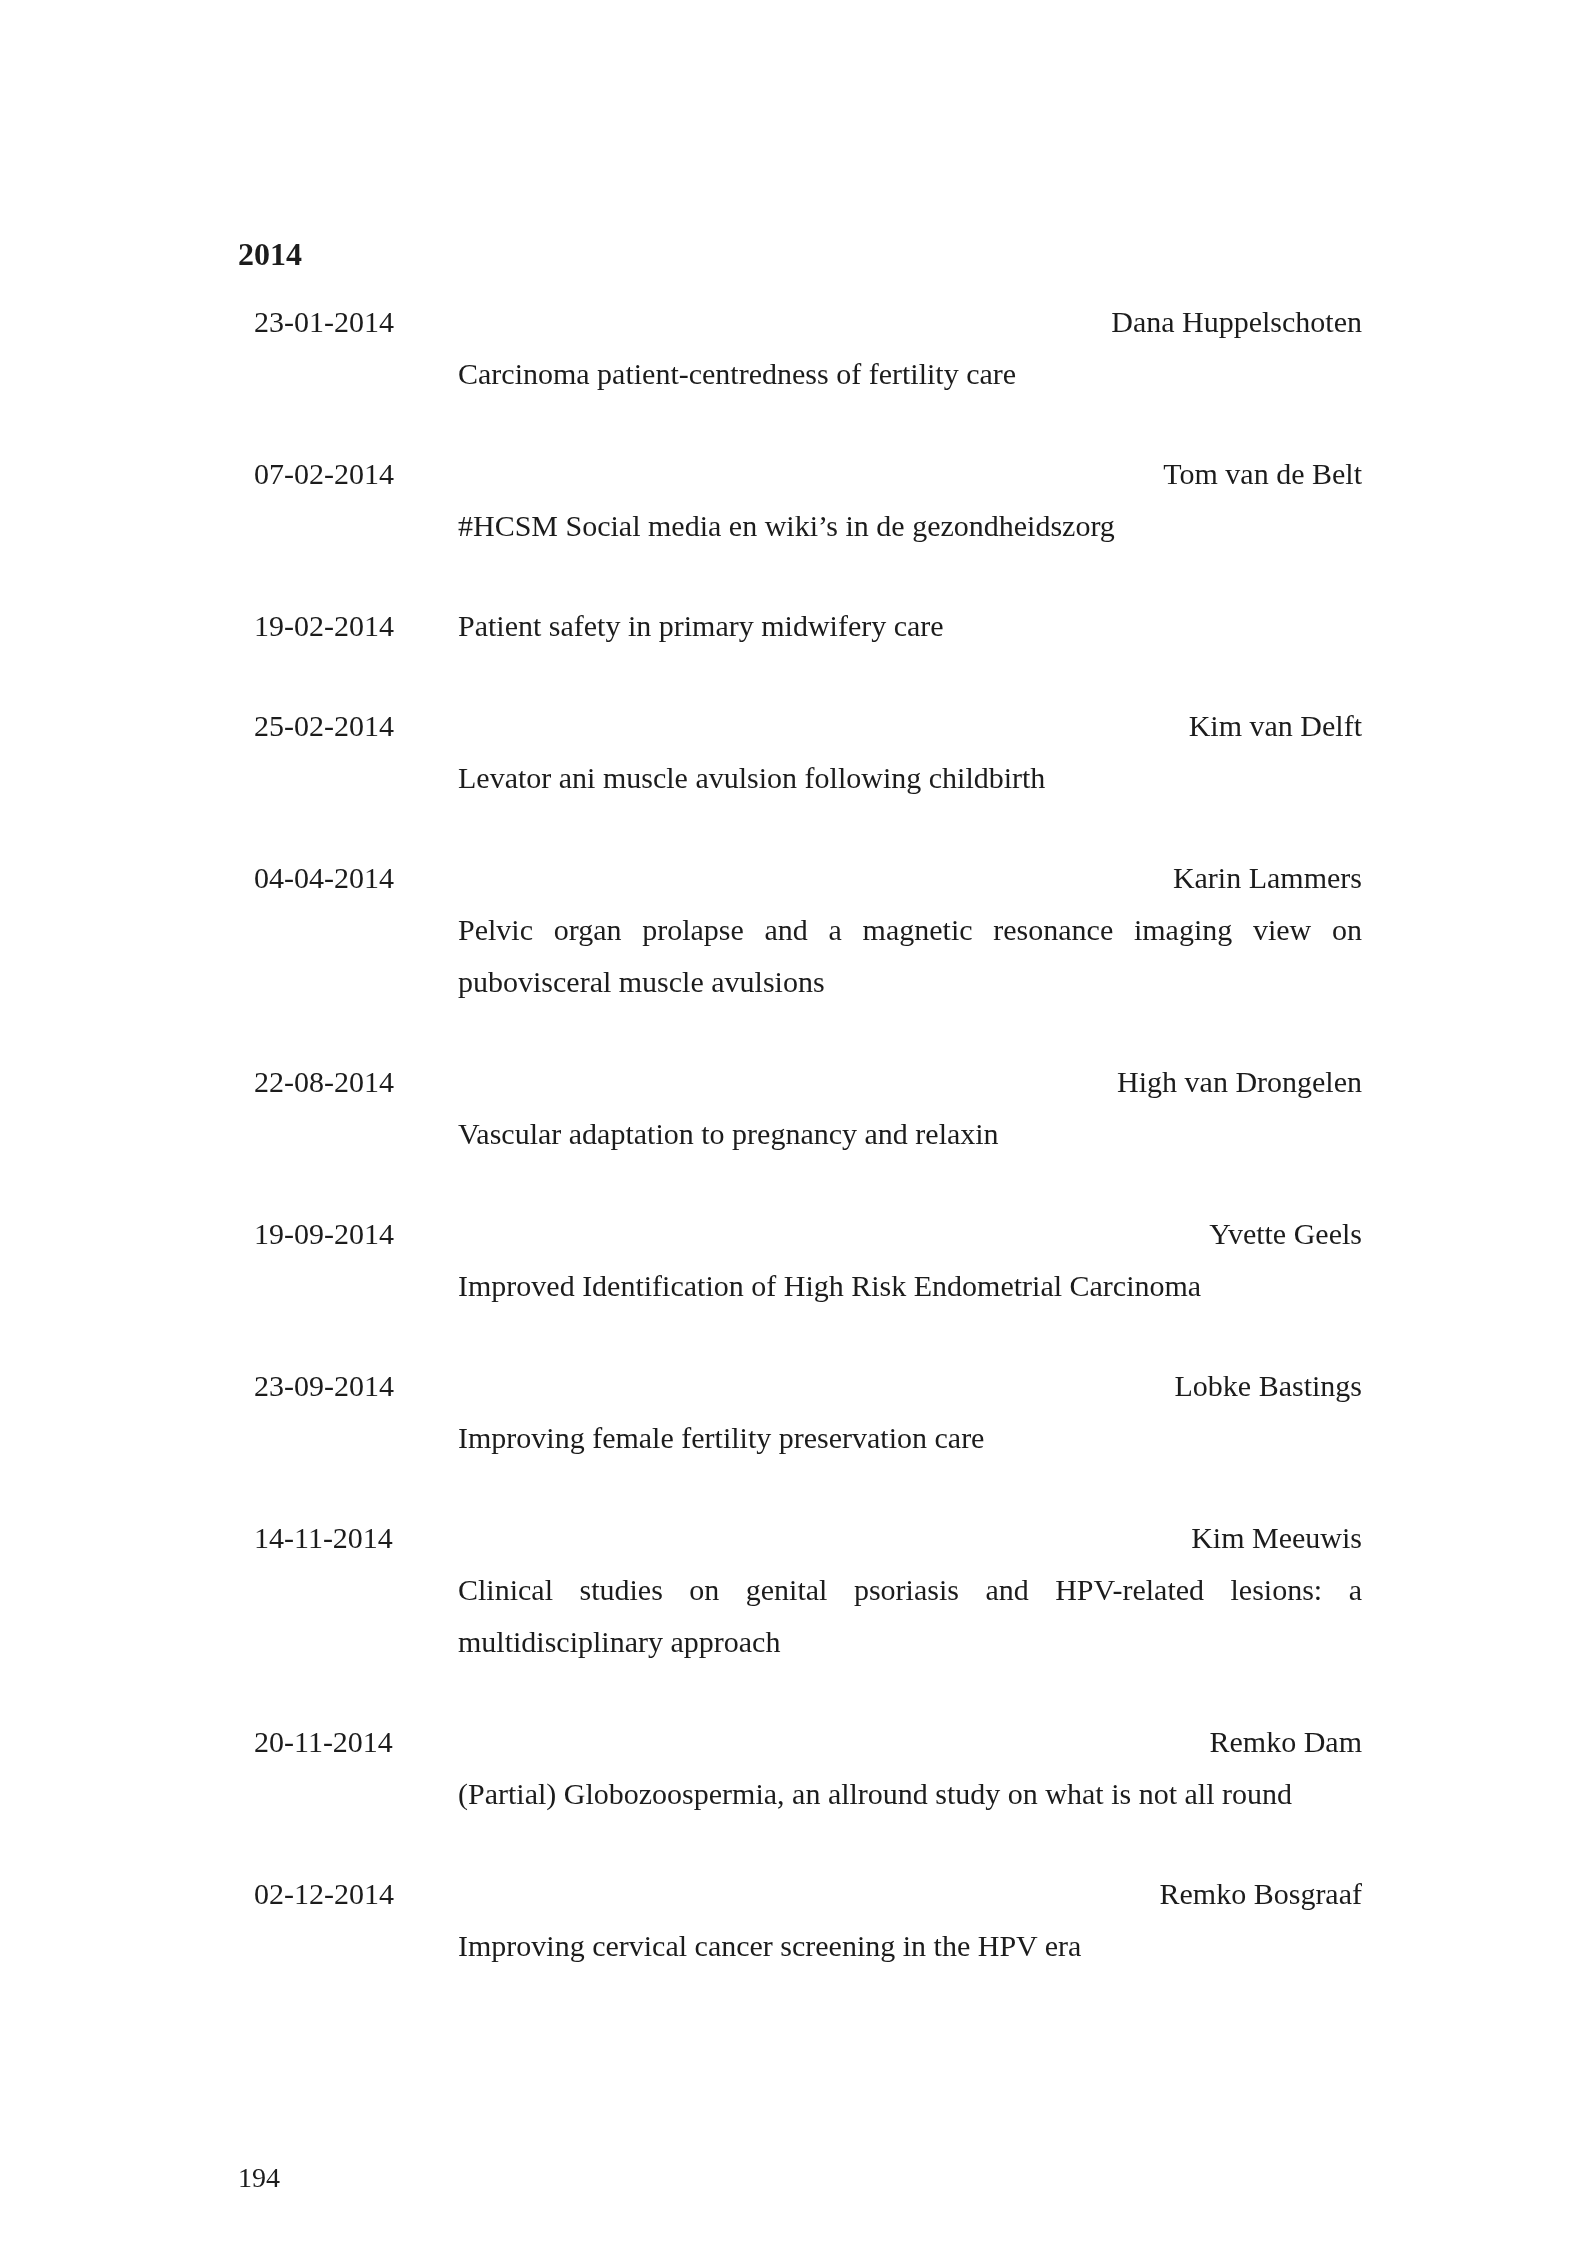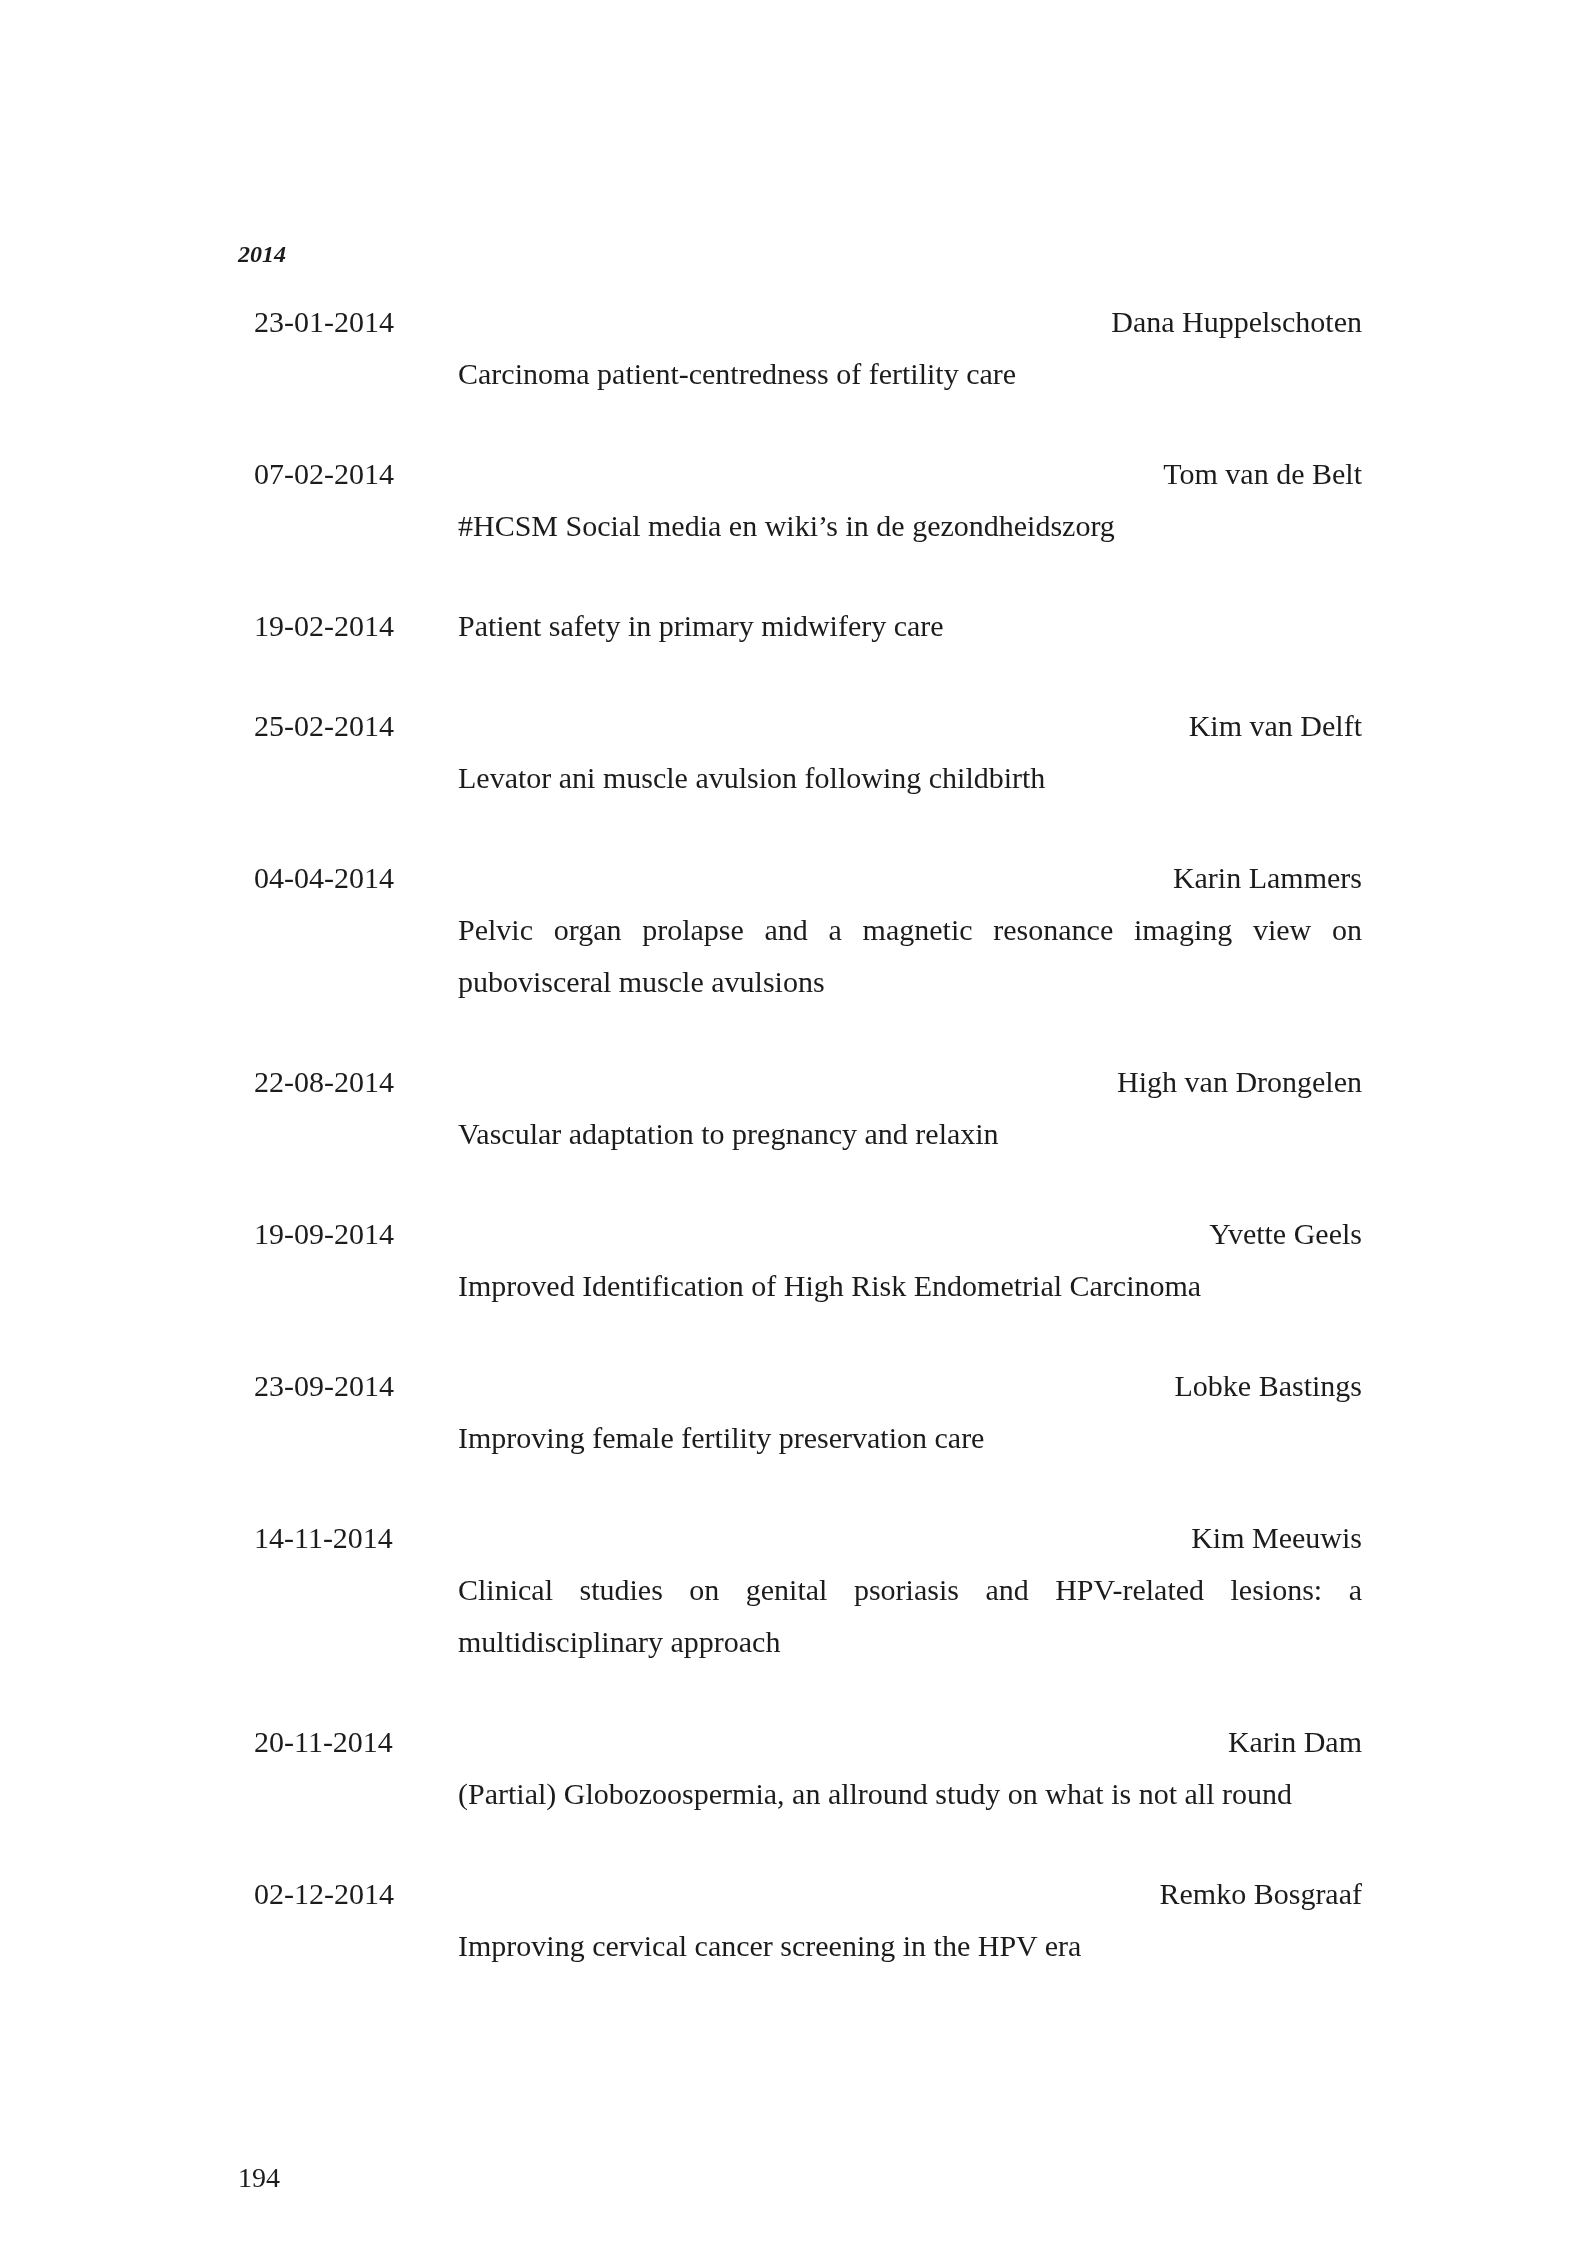--- a/index.html
+++ b/index.html
@@ -15,25 +15,24 @@
     color: #1c1c1c;
     overflow: hidden;
   }
   .page-inner {
     position: absolute;
     top: 228px;
     left: 238px;
     width: 1140px;
   }
   .year-heading {
-    font-size: 24px;
+    font-size: 32px;
     font-weight: bold;
     line-height: 52px;
     margin: 0;
-    font-style: italic;
   }
   .entries-list {
     margin: 16px;
     padding: 0;
   }
   .entry {
     display: flex;
     align-items: flex-start;
     margin-bottom: 48px;
   }
@@ -144,21 +143,21 @@
     <div class="entry-date">14-11-2014</div>
     <div class="entry-content">
       <p class="entry-name">Kim Meeuwis</p>
       <p class="entry-title">Clinical studies on genital psoriasis and HPV-related lesions: a multidisciplinary approach</p>
     </div>
   </div>
 
   <div class="entry">
     <div class="entry-date">20-11-2014</div>
     <div class="entry-content">
-      <p class="entry-name">Karin Dam</p>
+      <p class="entry-name">Remko Dam</p>
       <p class="entry-title">(Partial) Globozoospermia, an allround study on what is not all round</p>
     </div>
   </div>
 
   <div class="entry">
     <div class="entry-date">02-12-2014</div>
     <div class="entry-content">
       <p class="entry-name">Remko Bosgraaf</p>
       <p class="entry-title">Improving cervical cancer screening in the HPV era</p>
     </div>

